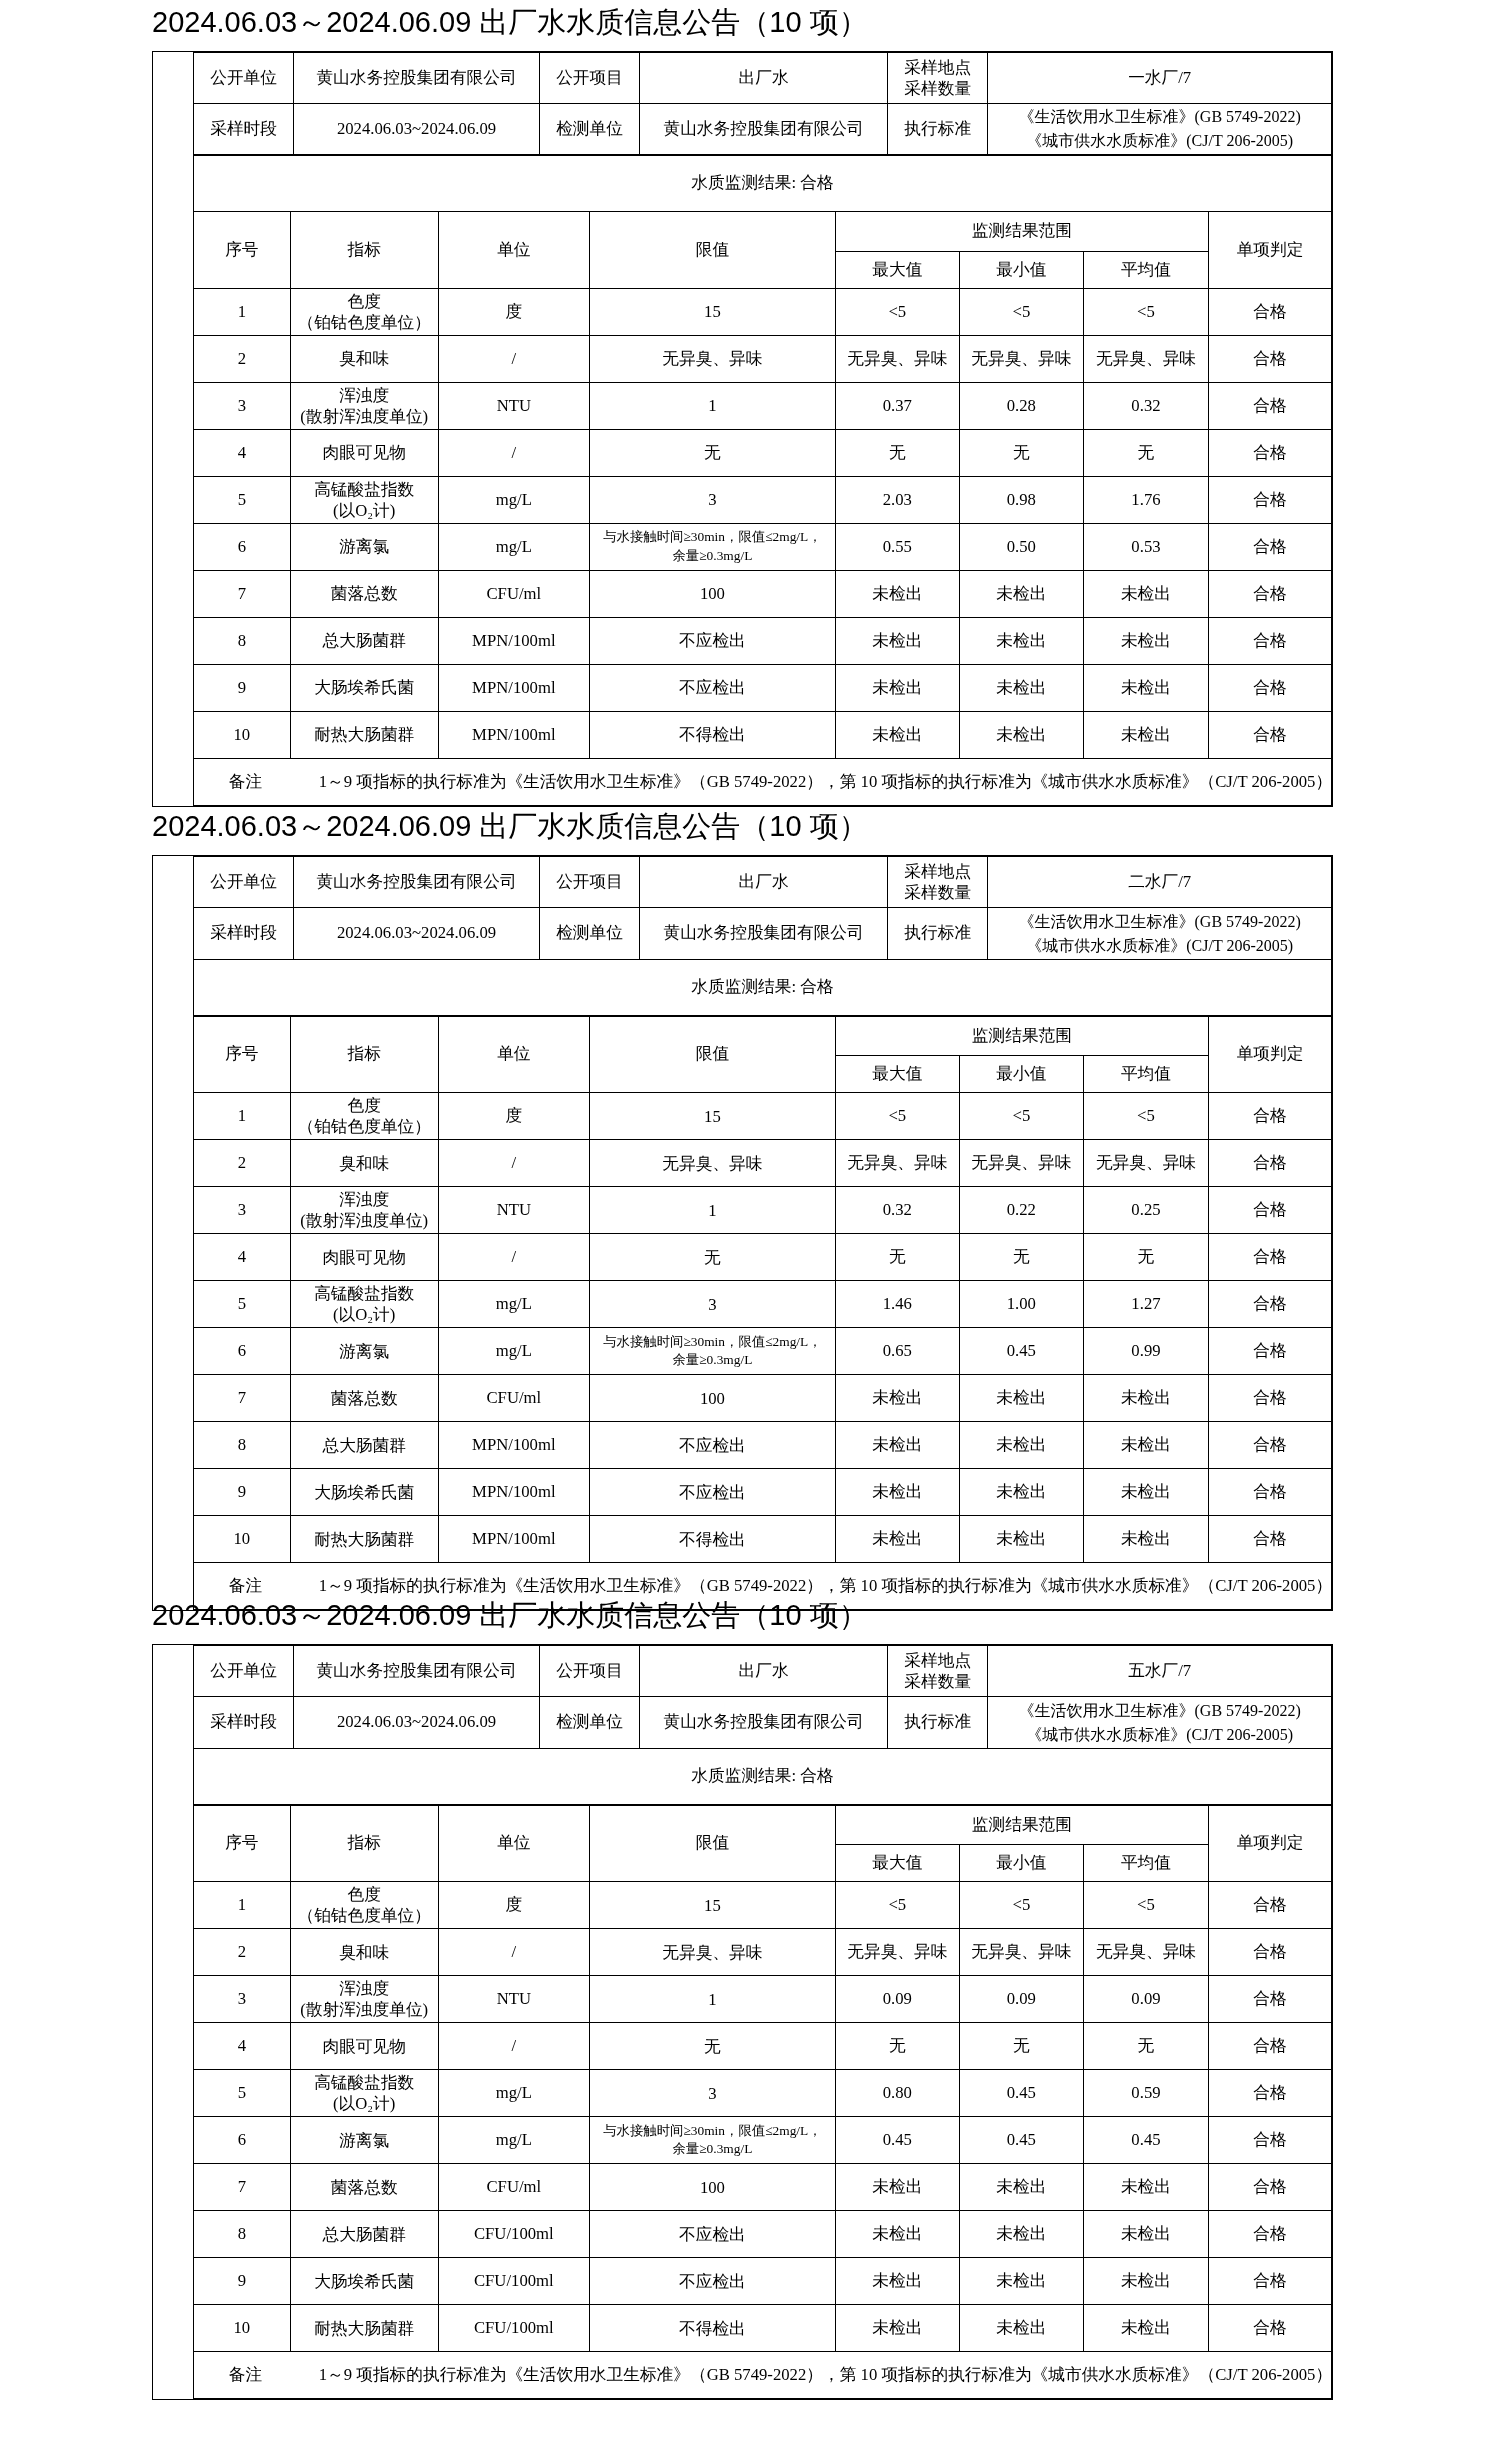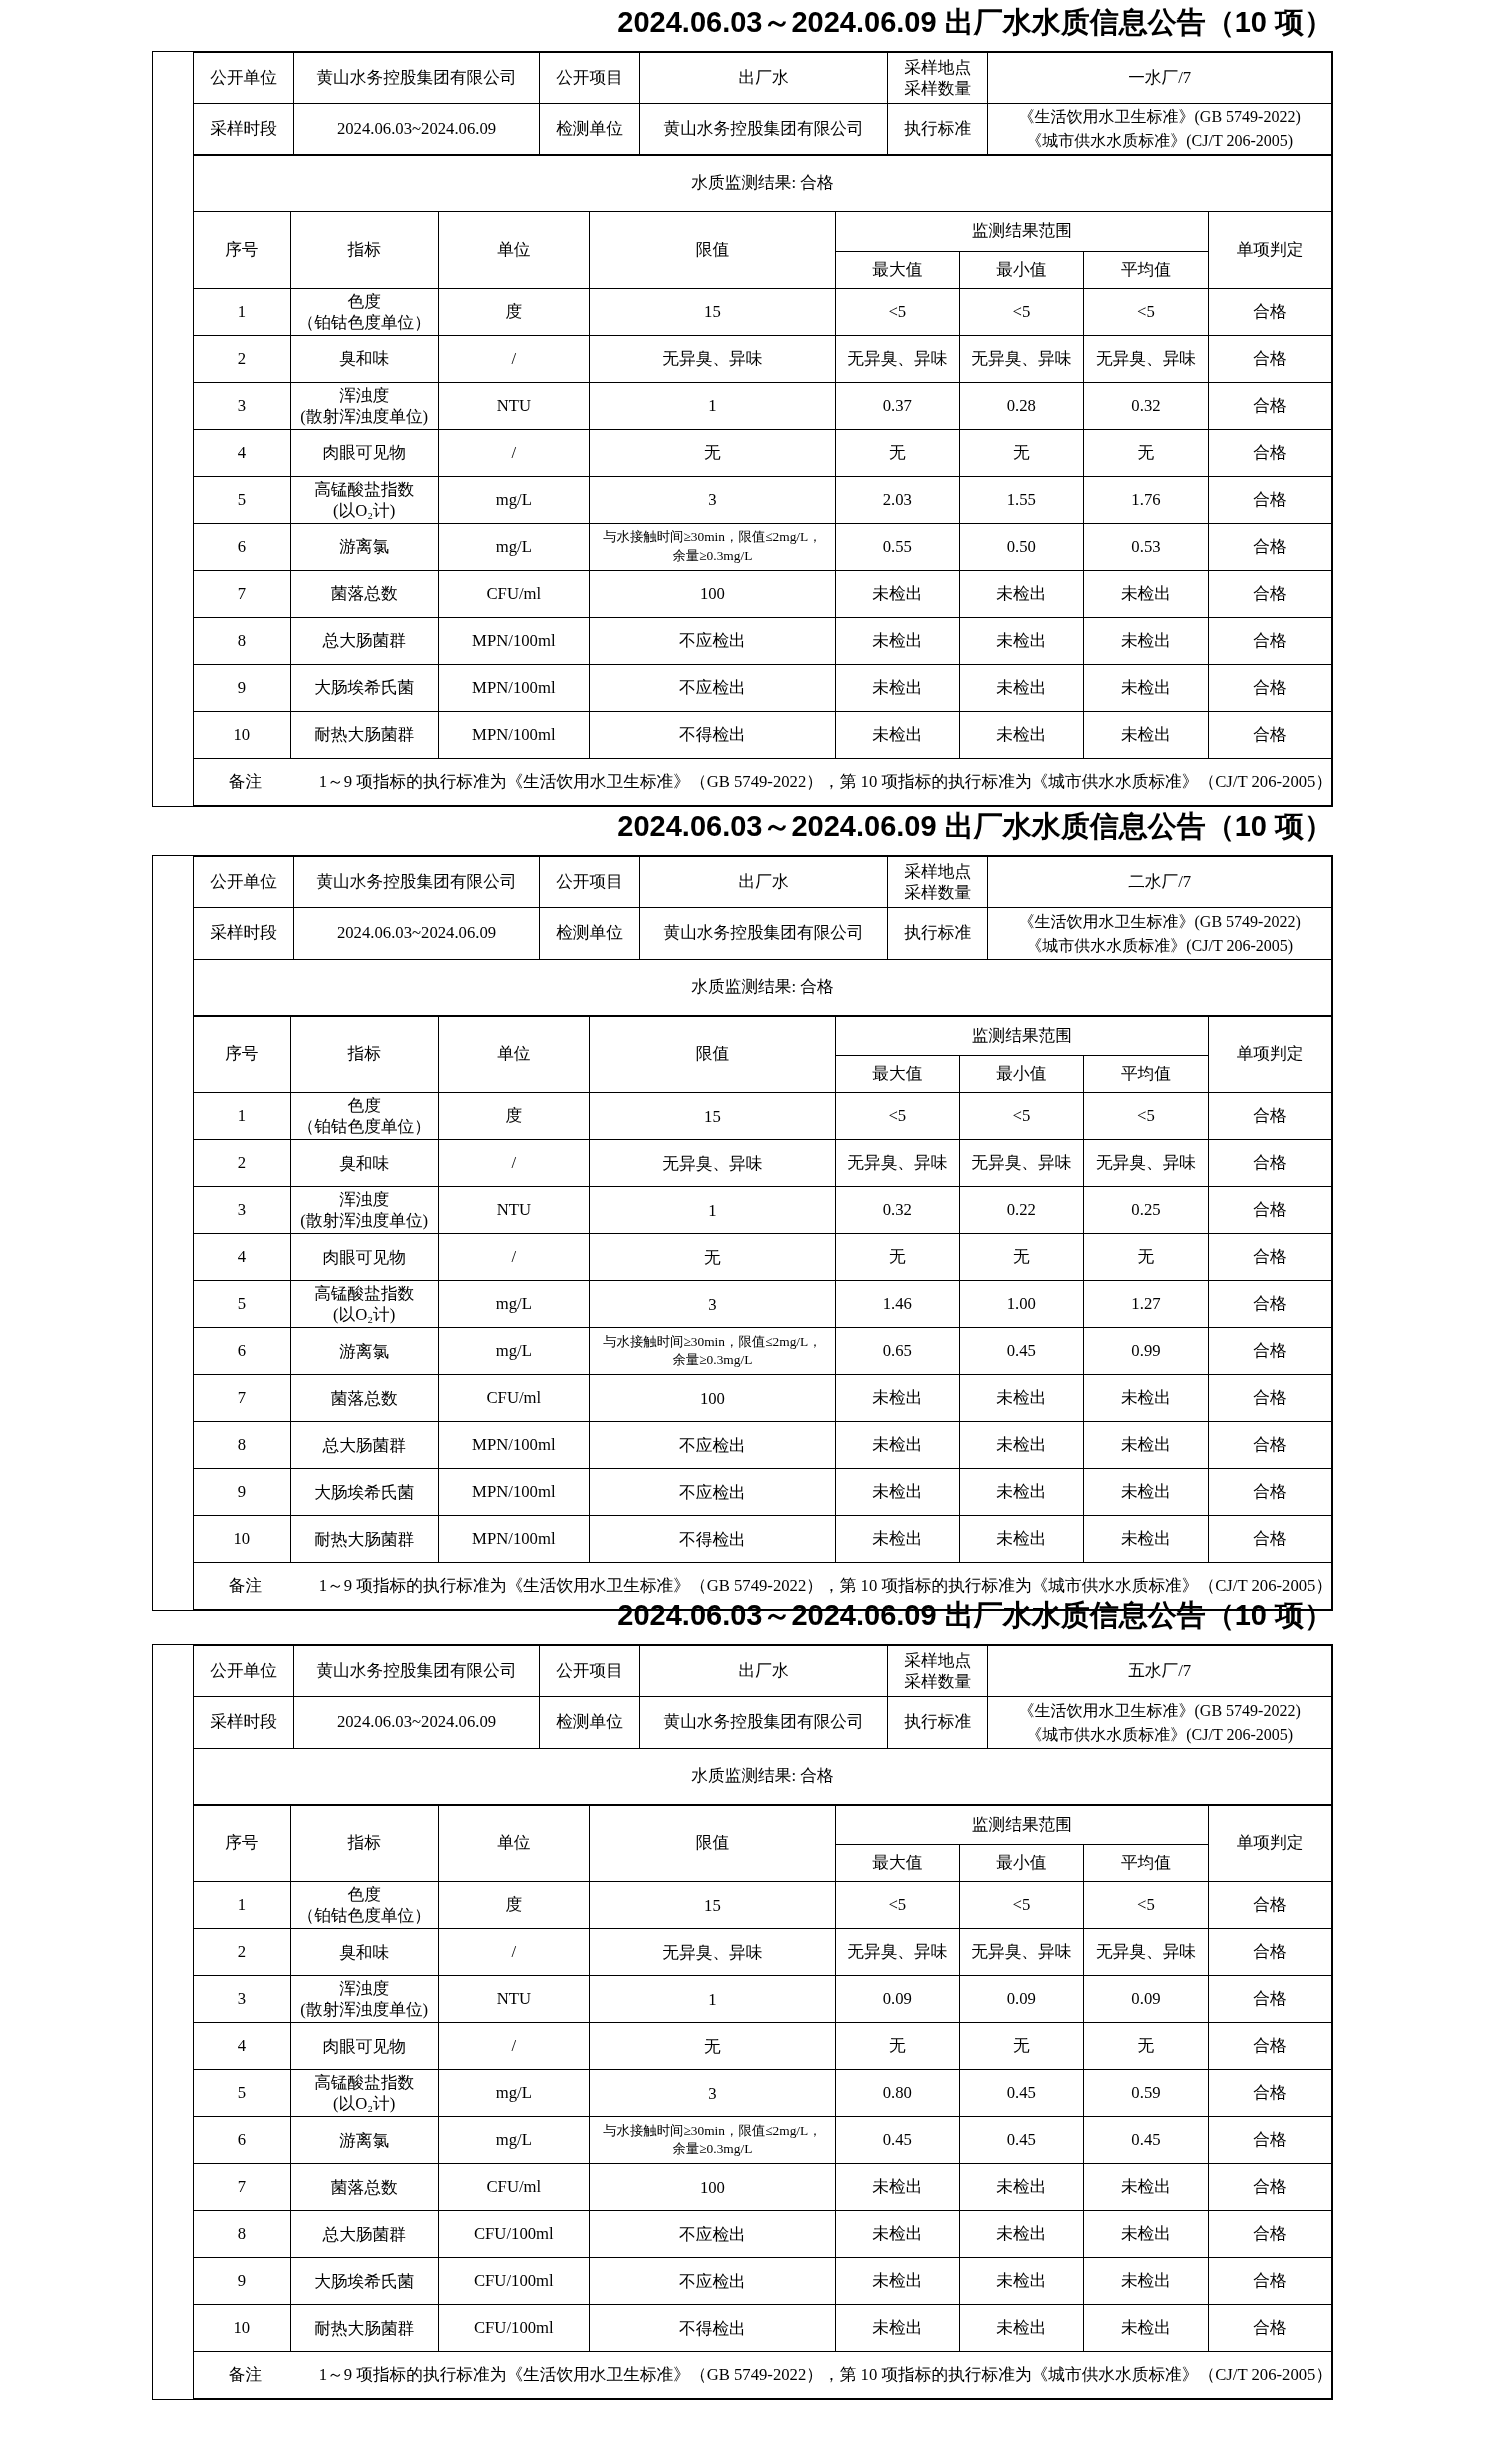--- a/index.html
+++ b/index.html
@@ -2,22 +2,22 @@
 <html style="font-size:10.7px"><head>
 <meta charset="utf-8">
 <style>
   html,body{margin:0;padding:0;background:#ffffff;color:#000;}
   body{width:1500px;height:2462px;position:relative;overflow:hidden;
        font-family:"Liberation Serif","DejaVu Serif",serif;}
   .block{position:absolute;left:152px;width:1181px;}
   #block-0{top:2.7px}
   #block-1{top:807px}
   #block-2{top:1596px}
-  h1.title{margin:0 0 9.4px 0;text-align:right;font-size:29px;line-height:39px;
-           font-weight:bold;font-family:"Liberation Sans","DejaVu Sans",sans-serif;}
+  h1.title{margin:0 0 9.4px 0;text-align:left;font-size:29px;line-height:39px;
+           font-weight:normal;font-family:"Liberation Sans","DejaVu Sans",sans-serif;}
   .frame{border:0.7px solid #000;padding-left:40px;}
   table{border-collapse:collapse;width:100%;table-layout:fixed;}
   table + table{margin-top:-1.3px;}
   td{border:1.3px solid #000;text-align:center;vertical-align:middle;
      font-size:16.7px;line-height:1.35;padding:1.3px 4px;box-sizing:border-box;overflow:hidden;}
   tr.info1 td{height:51px;}
   tr.info2 td{height:51px;}
   td.std{font-size:16px;}
   td.std div{line-height:24px;}
   td.two-line div{line-height:21.4px;}
@@ -180,21 +180,21 @@
             <td>
               <div>高锰酸盐指数</div>
               <div>(以O₂计)</div>
             </td>
             <td>mg/L</td>
             <td class="limit">
               <div class="small1">3</div>
               <div class="small"></div>
             </td>
             <td>2.03</td>
-            <td>1.55</td>
+            <td>0.98</td>
             <td>1.76</td>
             <td>合格</td>
           </tr>
             <tr class="r">
             <td>6</td>
             <td>
               <div>游离氯</div>
               <div></div>
             </td>
             <td>mg/L</td>

